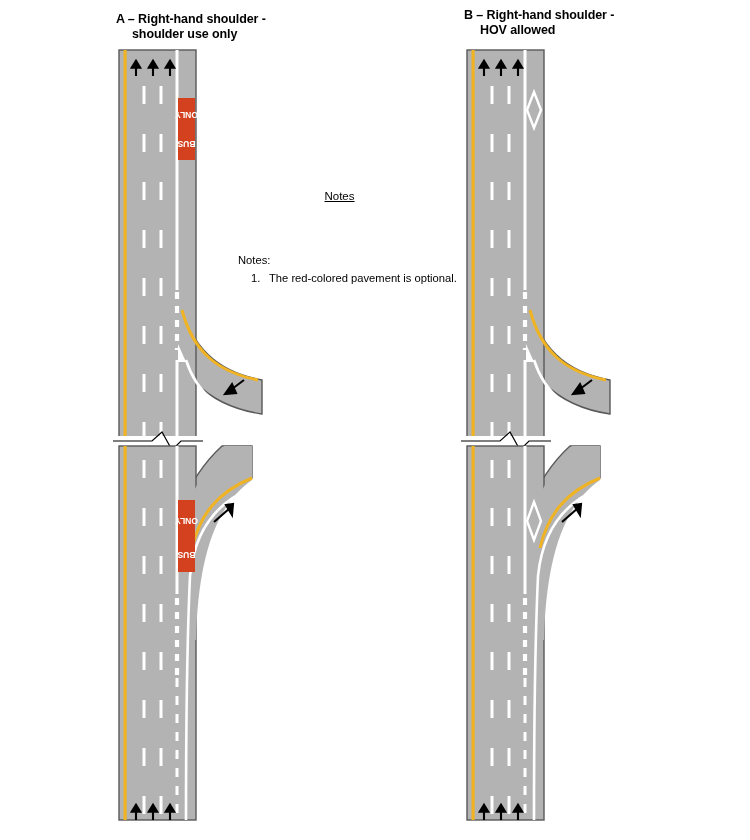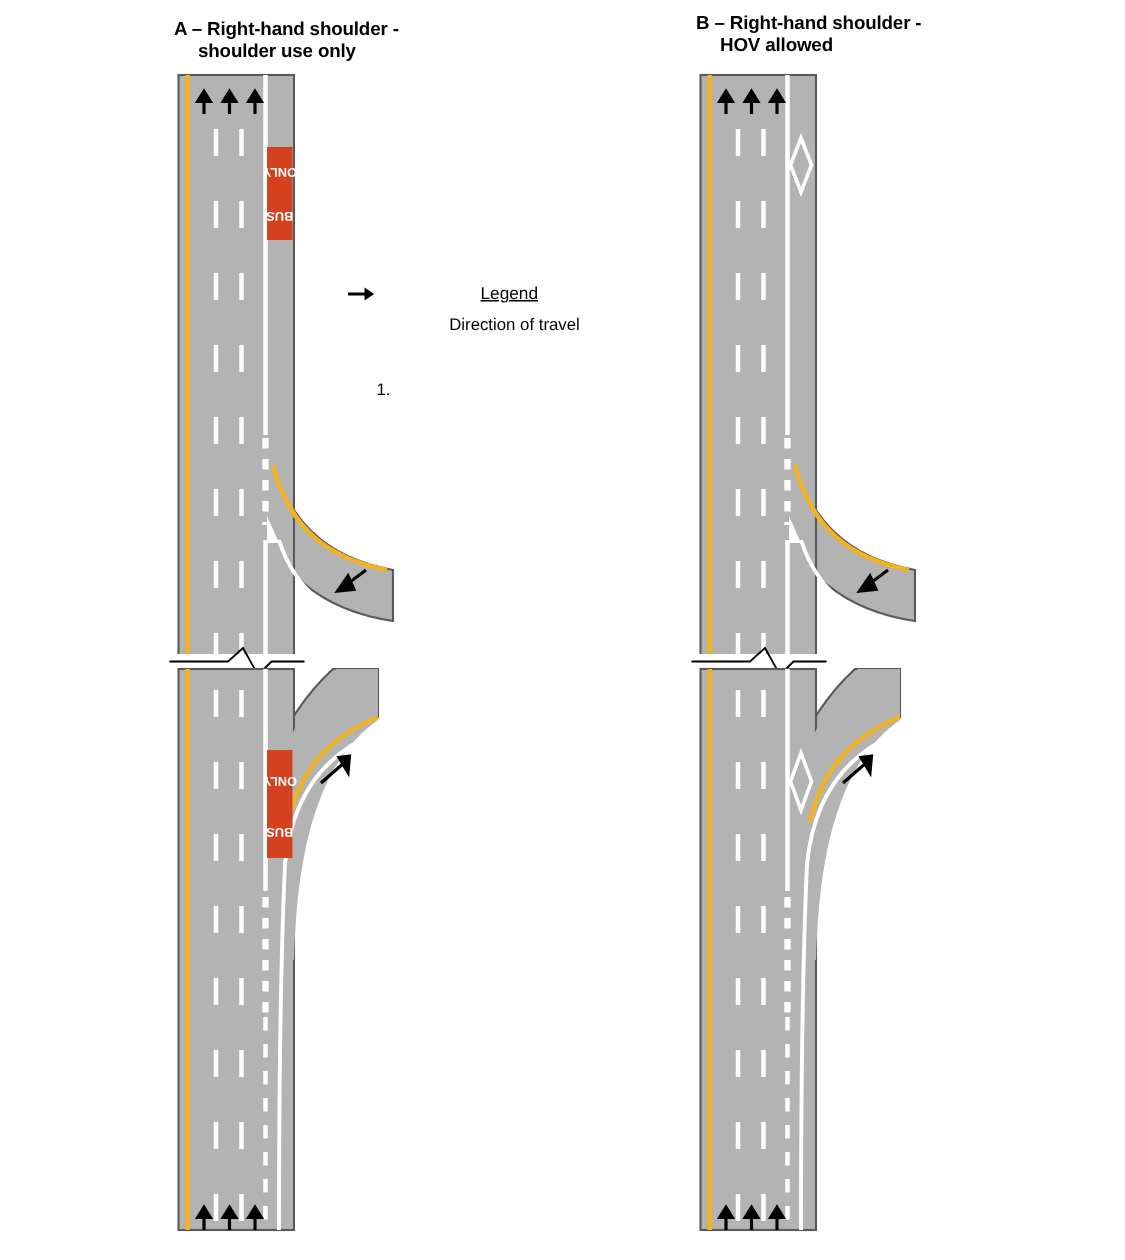--- a/index.html
+++ b/index.html
@@ -24,34 +24,28 @@
 </head>
 <body>
 
 <div class="panel-title" id="title-a"><span>A</span> <span>–</span> <span>Right-hand shoulder -</span>
 <span style="padding-left:16px">shoulder use only</span></div>
 
 <div class="panel-title" id="title-b"><span>B</span> <span>–</span> <span>Right-hand shoulder -</span>
 <span style="padding-left:16px">HOV allowed</span></div>
 
 <div class="legend-box">
-  <div class="legend-title">Legend</div>
-  <div class="legend-row">
-    <span class="legend-arrow">
-      <svg width="18" height="12" viewBox="0 0 18 12">
-          <path d="M0 5.0 L11 5.0 L11 1.6 L17.5 6 L11 10.4 L11 7.0 L0 7.0 Z" fill="#000"></path>
-        </svg>
-    </span>
-    <span class="legend-label">Direction of travel</span>
-  </div>
+  <div class="legend-title">Notes</div>
 </div>
 
 <div class="notes">
+  <div class="notes-head">Notes:</div>
   <div class="note-item">
     <span class="note-num">1.</span>
+    <span>The red-colored pavement is optional.</span>
   </div>
 </div>
 
 <svg width="750" height="840" viewBox="0 0 750 840">
   <defs>
 
     <g id="uparrow">
       <path d="M0,0 L0,-14 M-4.2,-8.4 L0,-15.2 L4.2,-8.4 Z" stroke="#000" stroke-width="2.1" fill="#000" stroke-linejoin="miter"></path>
     </g>
   </defs>

